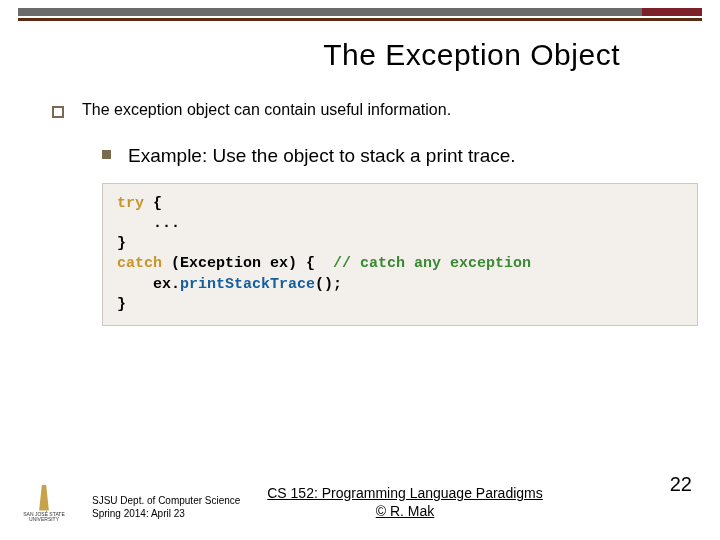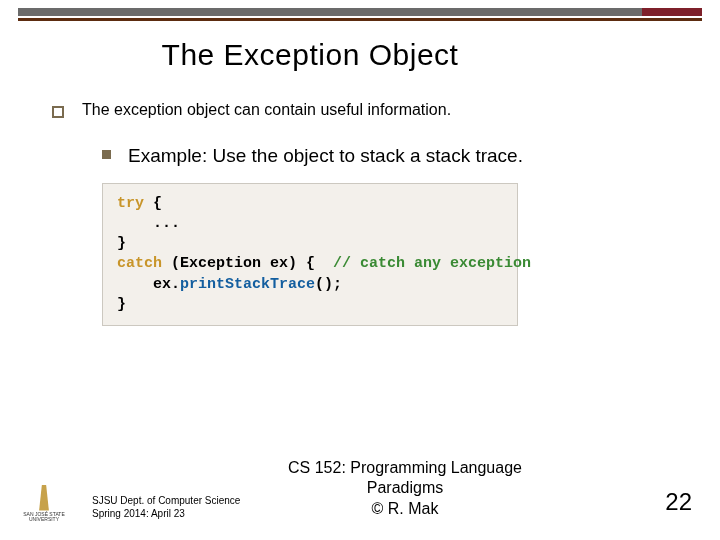--- a/index.html
+++ b/index.html
@@ -40,21 +40,21 @@
     top: 0;
     width: 60px;
     height: 8px;
     background: #7e202a;
   }
   .title {
     position: absolute;
     top: 38px;
     left: 0;
     width: 620px;
-    text-align: center;
+    text-align: right;
     font-size: 30px;
     font-weight: normal;
     letter-spacing: 0.5px;
   }
   .body {
     position: absolute;
     top: 100px;
     left: 52px;
     right: 40px;
   }
@@ -87,21 +87,21 @@
     position: absolute;
     left: 0;
     top: 6px;
     width: 9px;
     height: 9px;
     background: #7a6b4f;
   }
   .code-box {
     margin-top: 14px;
     margin-left: 50px;
-    width: 416px;
+    width: 596px;
     background: #f3f0eb;
     border: 1px solid #ccc8c0;
     padding: 10px 14px 10px 14px;
     font-family: "Courier New", Courier, monospace;
     font-size: 15px;
     font-weight: bold;
     line-height: 1.35;
     white-space: pre;
     box-sizing: border-box;
   }
@@ -140,30 +140,31 @@
     bottom: 6px;
     font-size: 10px;
     line-height: 1.3;
     color: #000;
   }
   .foot-center {
     position: absolute;
     left: 250px;
     right: 160px;
     bottom: 6px;
-    font-size: 16px;
+    font-size: 14px;
     line-height: 1.3;
     text-align: center;
     color: #000;
+    text-decoration: underline;
   }
   .pagenum {
     position: absolute;
     right: 28px;
-    bottom: 10px;
-    font-size: 24px;
+    bottom: 30px;
+    font-size: 20px;
     color: #000;
   }
 </style>
 </head>
 <body>
 
 <div class="slide">
 
   <div class="top-rule">
     <div class="bar"></div>
@@ -173,21 +174,21 @@
 
   <div class="title">The Exception Object</div>
 
   <div class="body">
 
     <div class="bullet1">
       <span>The exception object can contain useful information.</span>
     </div>
 
     <div class="bullet2">
-      <span>Example: Use the object to stack a </span><span>stack trace</span><span>.</span>
+      <span>Example: Use the object to stack a </span><span>print trace</span><span>.</span>
     </div>
 
     <div class="code-box"><span class="kw">try</span><span> {</span>
 <span>    ...</span>
 <span>}</span>
 <span class="kw">catch</span><span> (Exception ex) {  </span><span class="cm">// catch any exception</span>
 <span>    ex.</span><span class="lit">printStackTrace</span><span>();</span>
 <span>}</span></div>
 
   </div>

